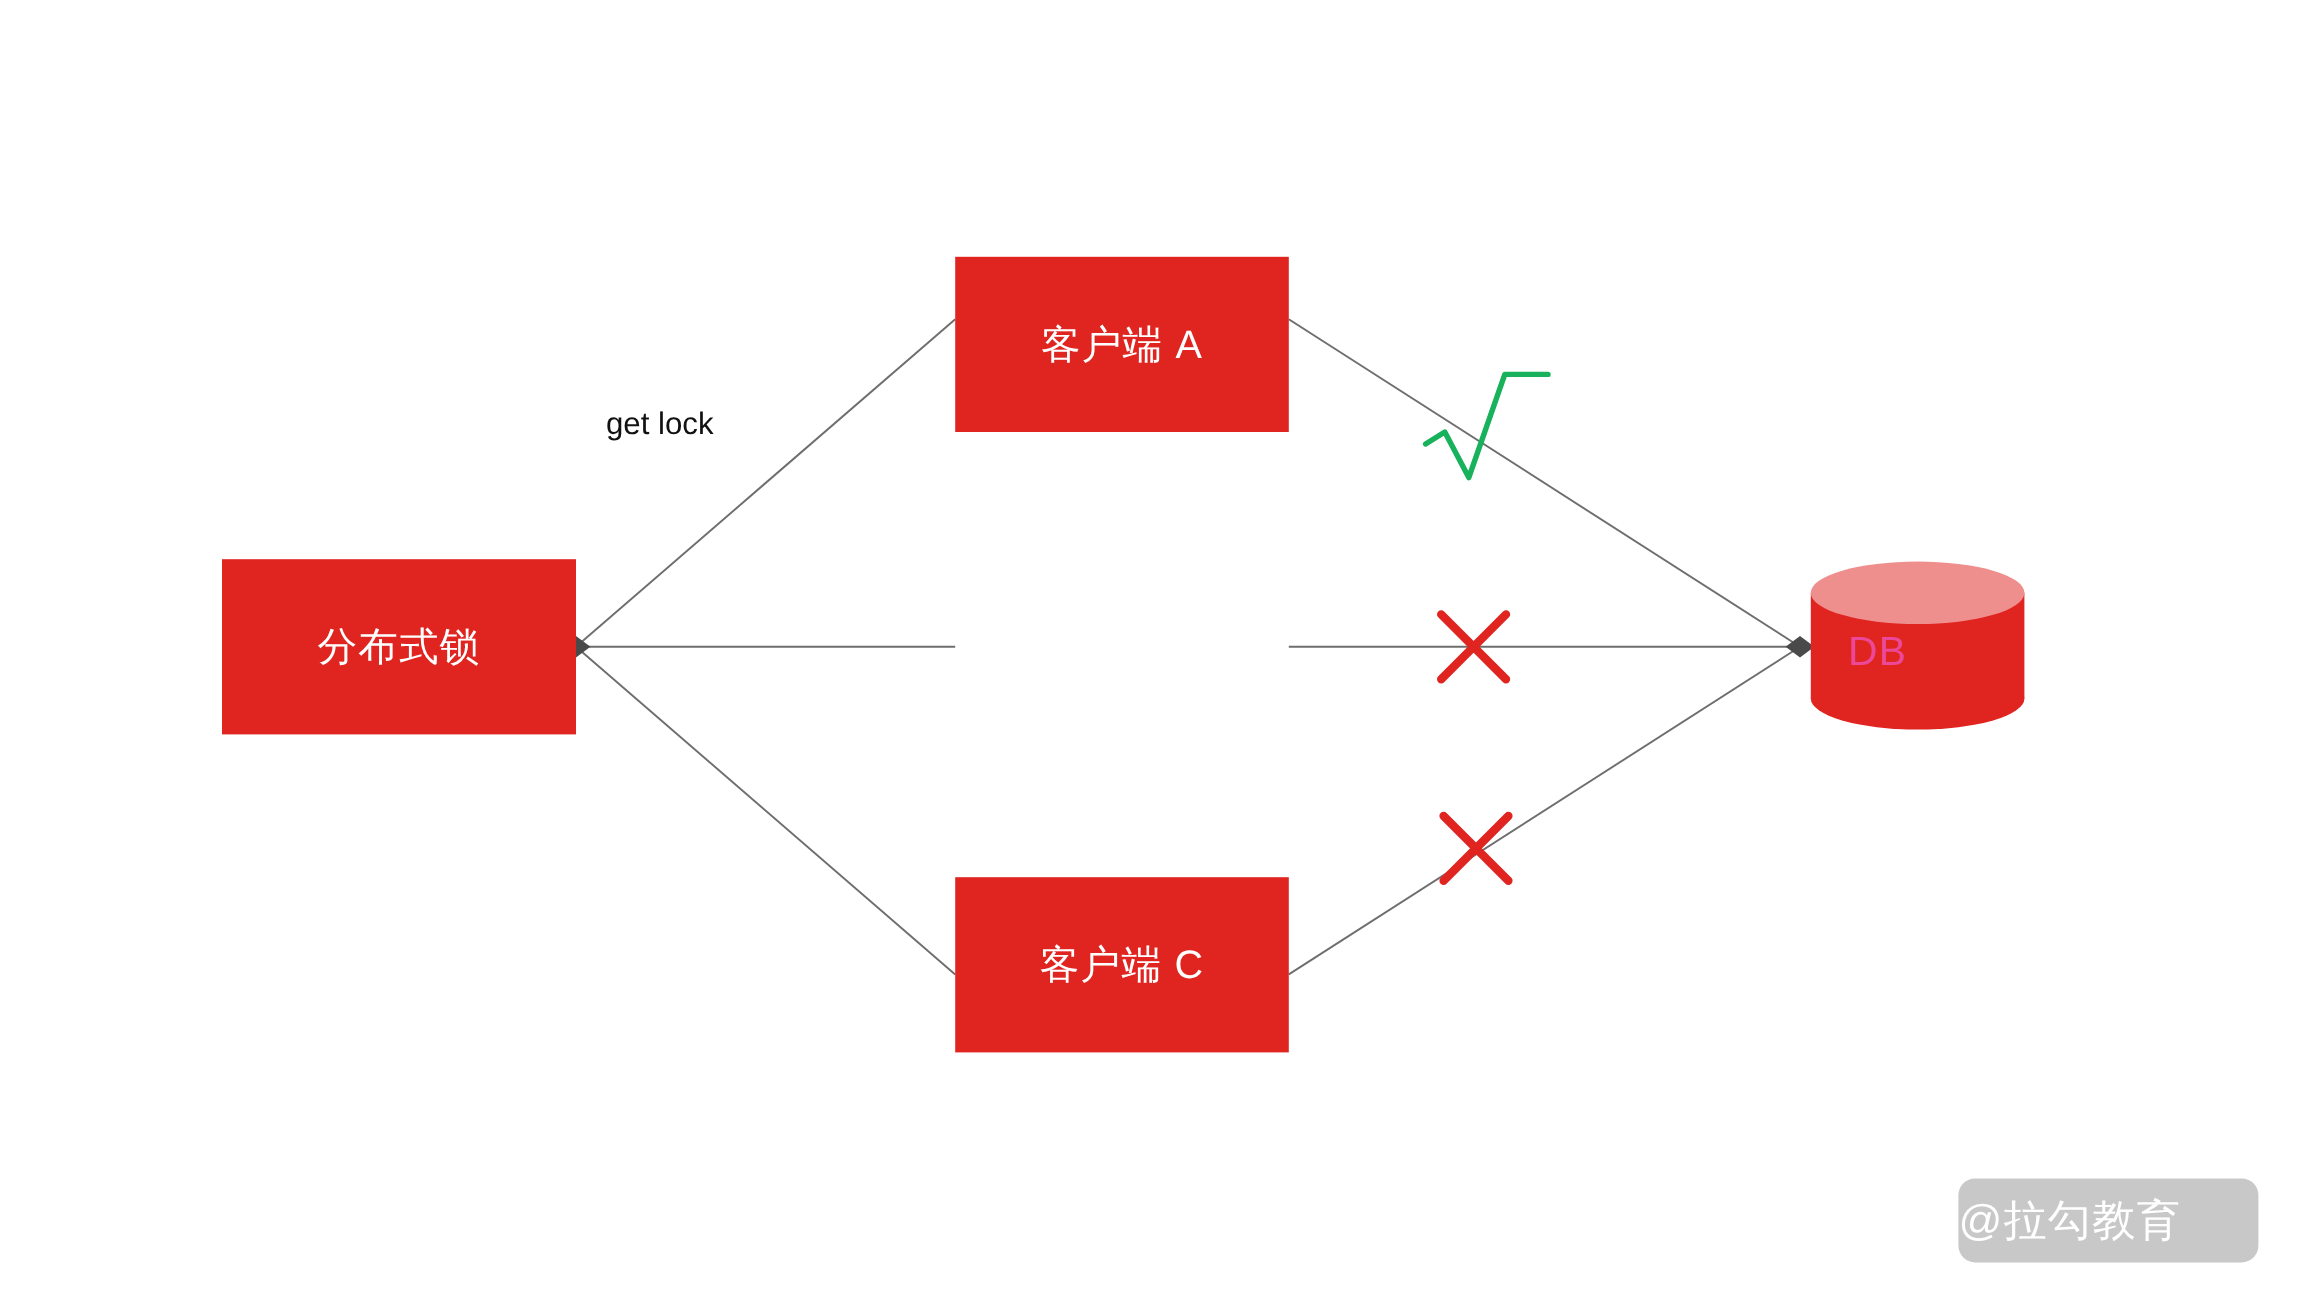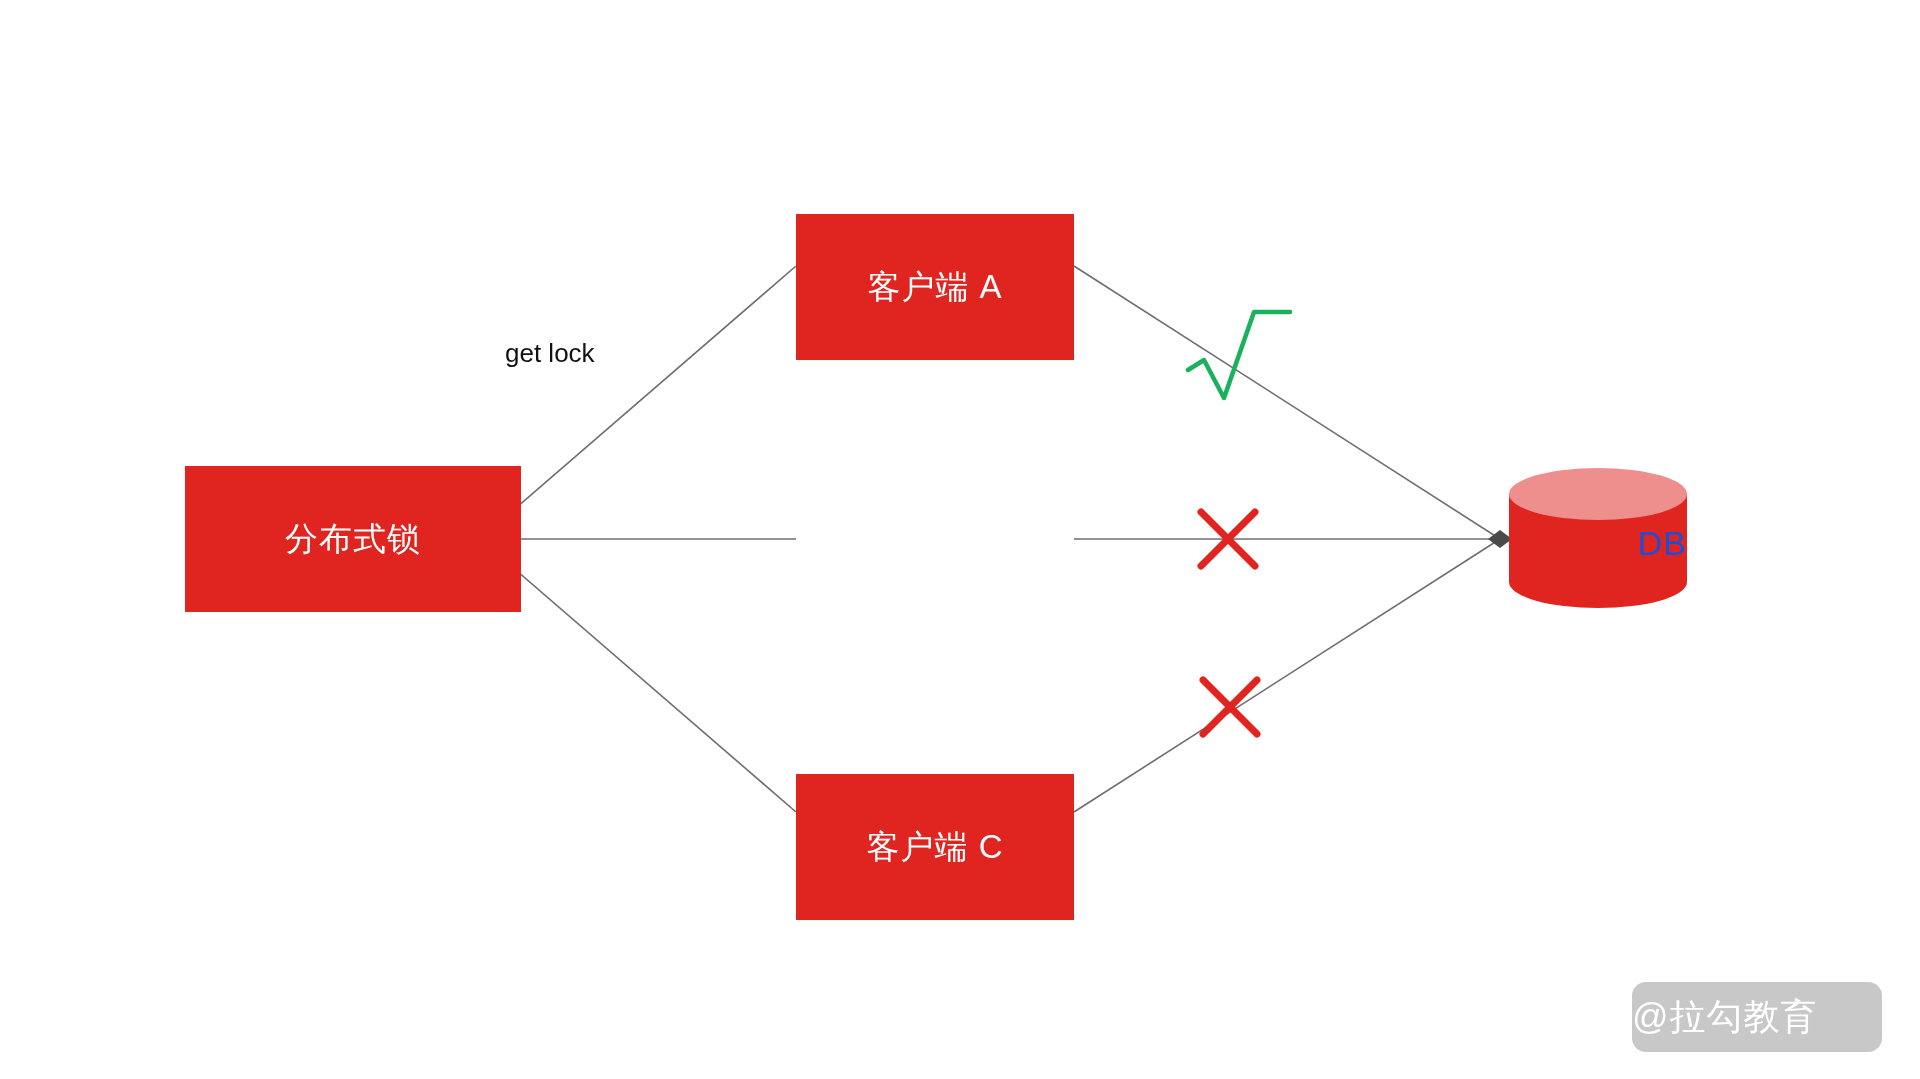--- a/index.html
+++ b/index.html
@@ -26,25 +26,25 @@
   .node {
     position: absolute;
     background: #e02521;
     color: #ffffff;
     display: flex;
     align-items: center;
     justify-content: center;
     font-size: 33px;
     letter-spacing: 1px;
   }
-  .node-lock { left: 185px; top: 466px; width: 336px; height: 146px; }
+  .node-lock { left: 185px; top: 466px; width: 295px; height: 146px; }
   .node-client { left: 796px; width: 278px; height: 146px; margin-top: 21px; }
   .client-a { top: 193px; }
   .client-b { top: 466px; }
-  .client-c { top: 753px; }
+  .client-c { top: 710px; }
   .edge-label {
     position: absolute;
     left: 505px;
     top: 338px;
     font-size: 26px;
     font-weight: 400;
     color: #111111;
   }
   
   .db {
@@ -78,24 +78,25 @@
     width: 178px;
     height: 52px;
     background: #ee8f8d;
     border-radius: 50%;
   }
   .db-label {
     position: absolute;
     left: 0;
     right: 0;
     top: 56px;
-    text-align: right;
-    color: #1d4ed8;
+    text-align: left;
+    color: #ec4899;
     font-size: 34px;
     letter-spacing: 1px;
+    padding-left: 31px;
   }
   .watermark {
     position: absolute;
     left: 1632px;
     top: 982px;
     width: 250px;
     height: 70px;
     background: rgba(190, 190, 190, 0.85);
     border-radius: 14px;
     display: flex;

